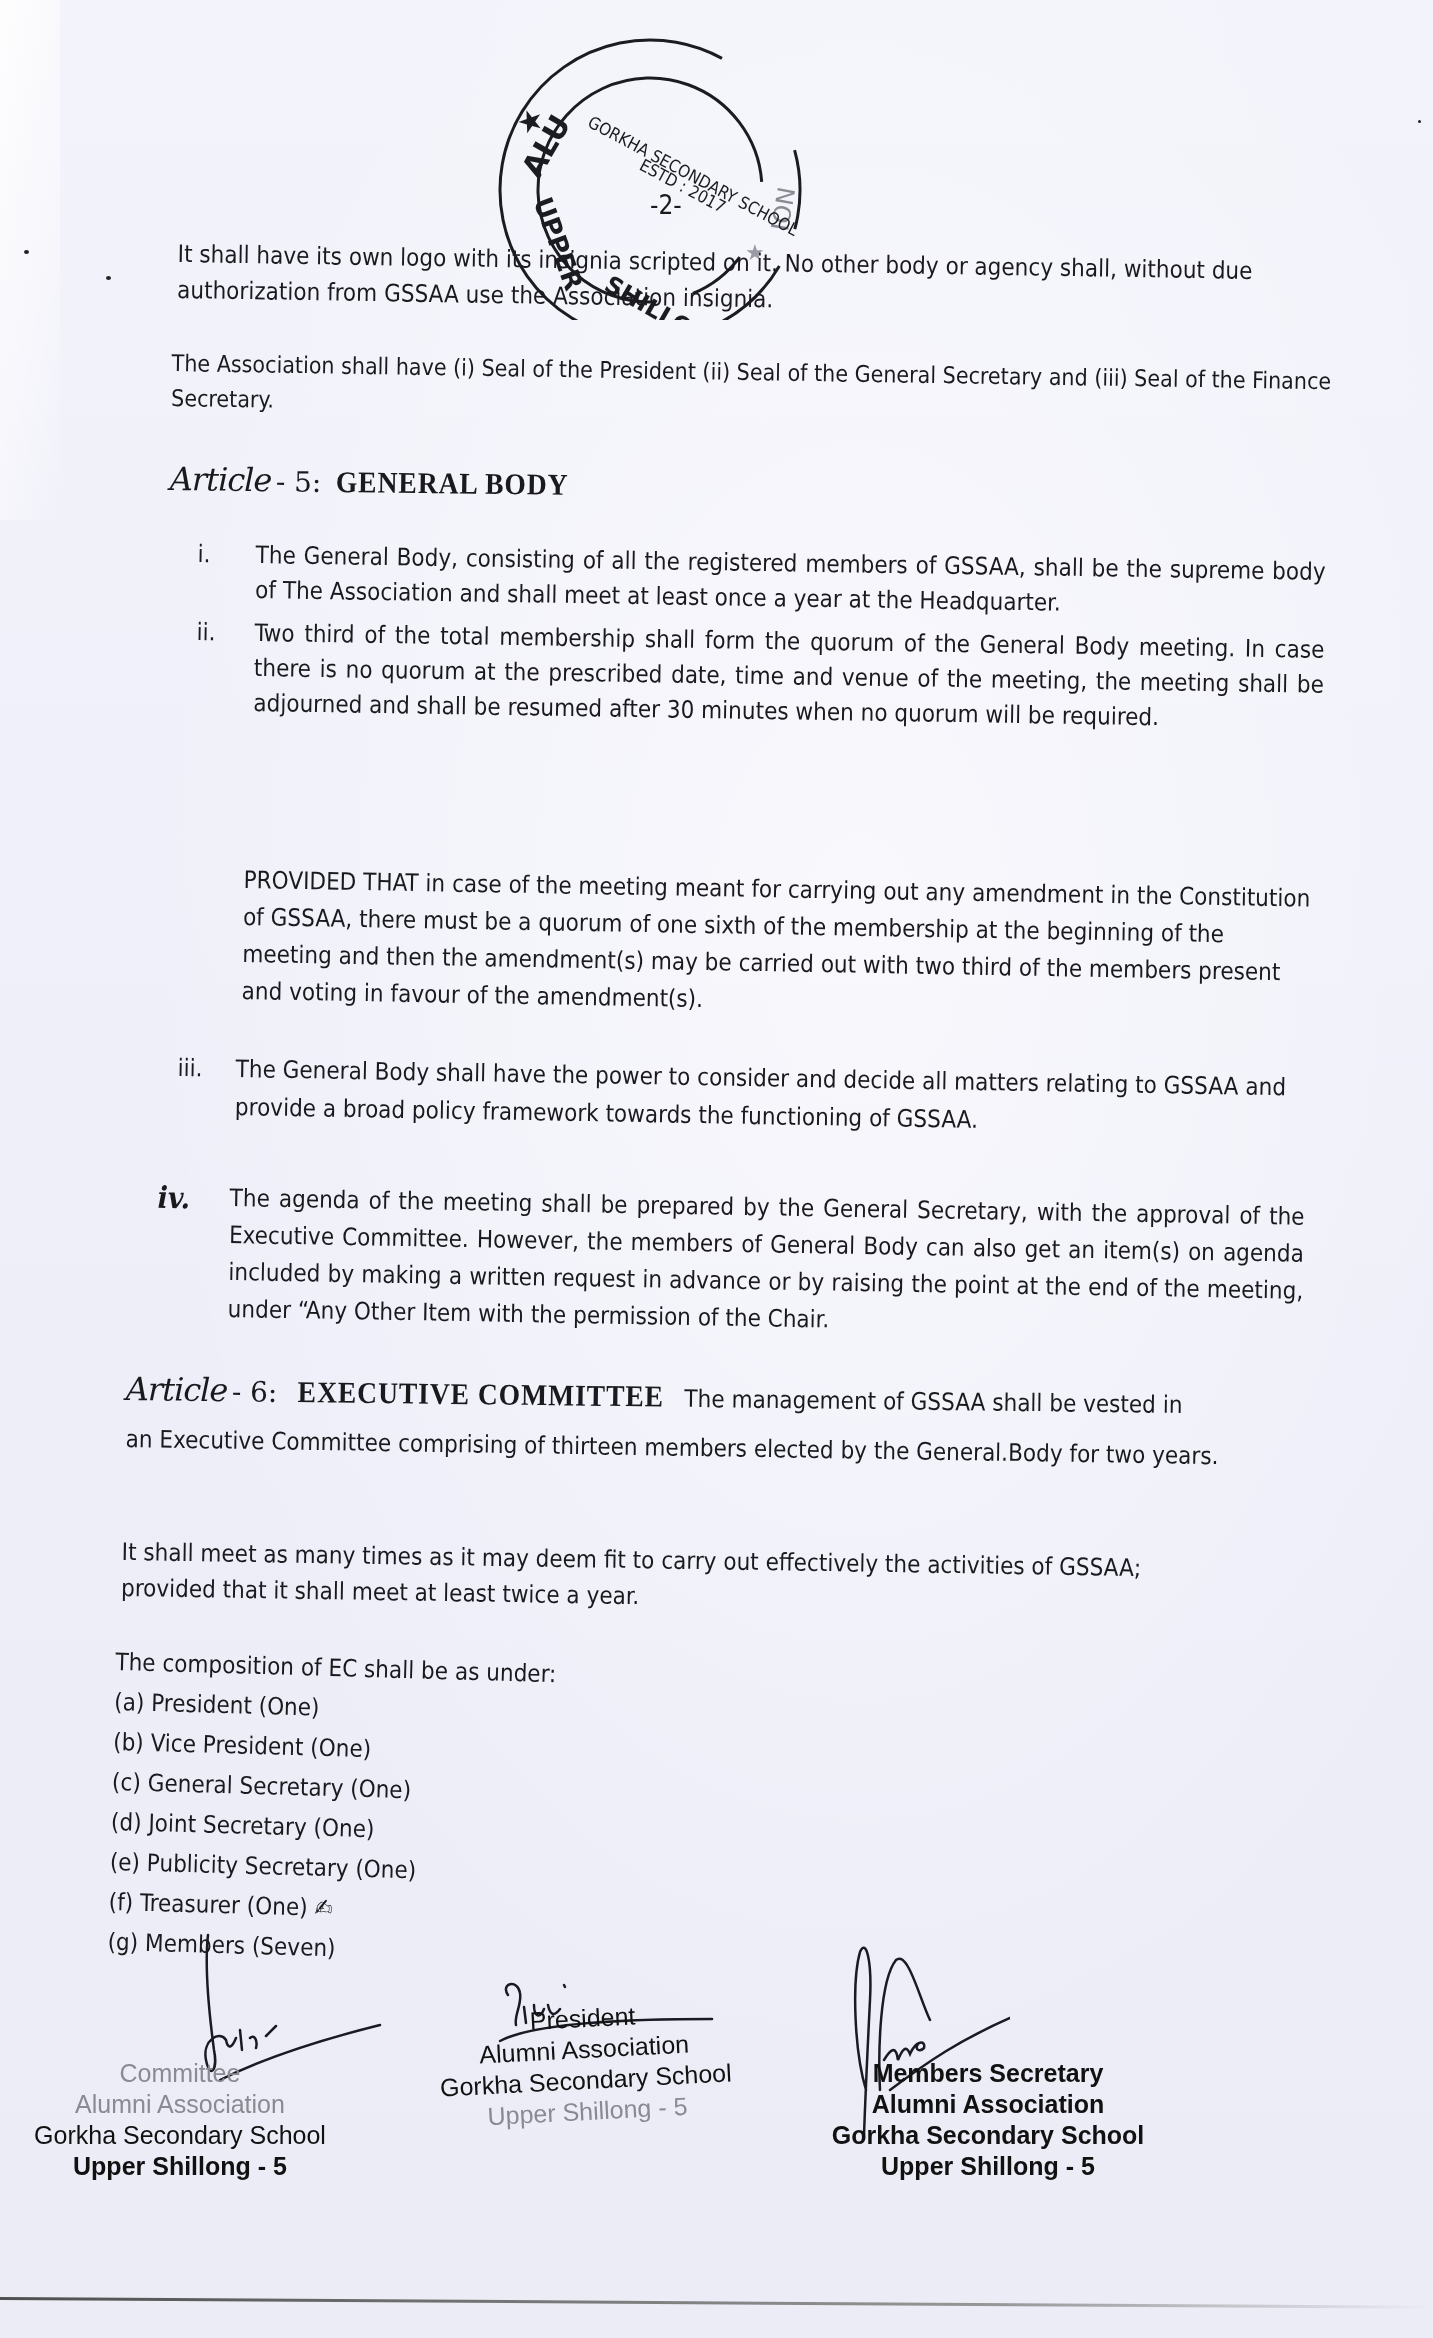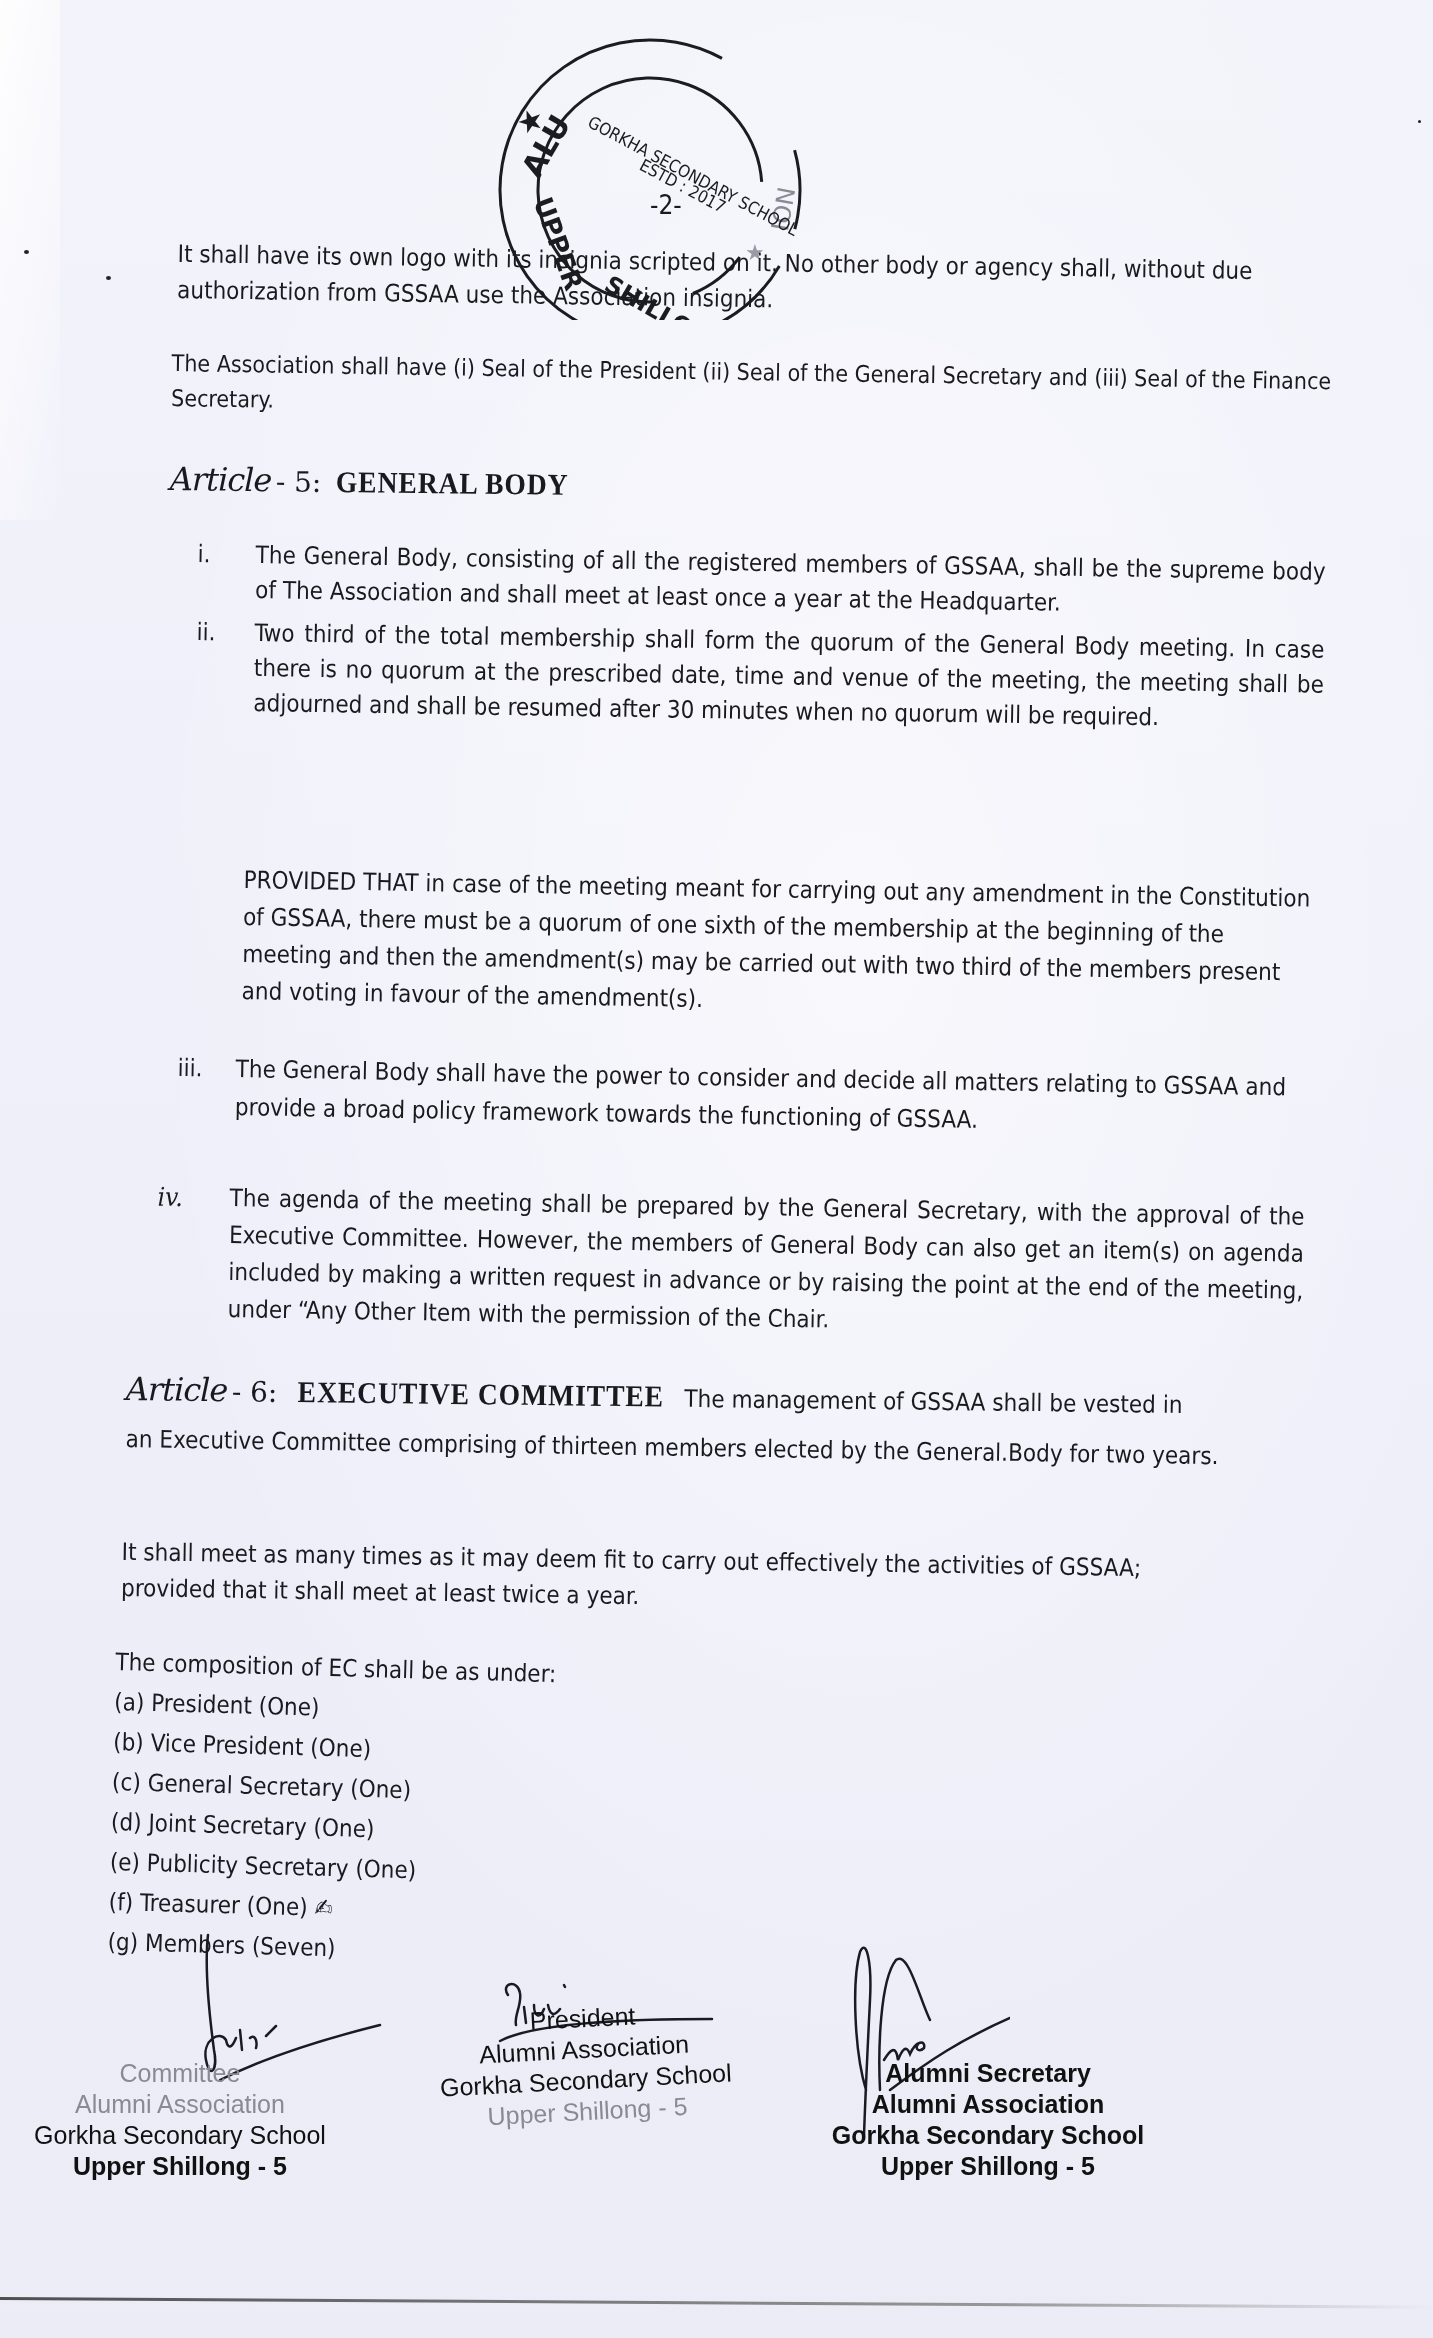--- a/index.html
+++ b/index.html
@@ -73,22 +73,22 @@
 
   .list-row { position: relative; }
   .list-num {
     position: absolute; left: -58px; top: 0;
     font-family: "DejaVu Sans", sans-serif;
     text-align: center;
   }
   .list-num.cursive {
     font-family: "DejaVu Serif", serif;
     font-style: italic;
-    font-weight: normal;
-    font-size: 26px;
+    font-weight: bold;
+    font-size: 30px;
     left: -72px;
   }
 
   .ec-list { margin: 0; padding: 0; list-style: none; }
   .ec-list li { line-height: 40px; }
 
   
   .stamp { position: absolute; left: 490px; top: 20px; width: 320px; height: 300px; }
 
   
@@ -219,18 +219,18 @@
     <div>President</div>
     <div>Alumni Association</div>
     <div>Gorkha Secondary School</div>
     <div class="faded">Upper Shillong - 5</div>
   </div>
 
   <svg class="sig-svg" style="left:840px; top:1940px;" width="170" height="200" viewBox="0 0 170 200">
     <path d="M26,150 C14,110 12,40 20,12 C26,-2 32,20 30,60 C28,100 26,140 24,195 M40,150 C38,110 40,40 56,20 C68,10 80,60 90,80 M44,120 C50,110 56,104 58,120 C62,110 66,104 70,114 C76,100 86,100 84,108 C80,112 74,110 78,104 M50,150 C90,120 120,100 170,78" stroke="#1a1a22" stroke-width="2.5" fill="none" stroke-linecap="round"></path>
   </svg>
   <div class="sig-block" style="left:818px; top:2058px; width:340px;">
-    <div style="font-weight:bold;">Alumni Secretary</div>
+    <div style="font-weight:bold;">Members Secretary</div>
     <div style="font-weight:bold;">Alumni Association</div>
     <div style="font-weight:bold;">Gorkha Secondary School</div>
     <div style="font-weight:bold;">Upper Shillong - 5</div>
   </div>
 </div>
 
 </body></html>

